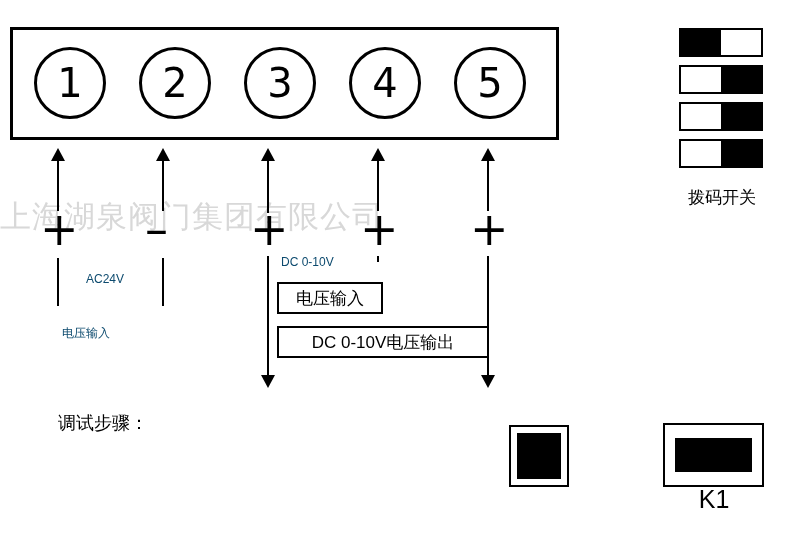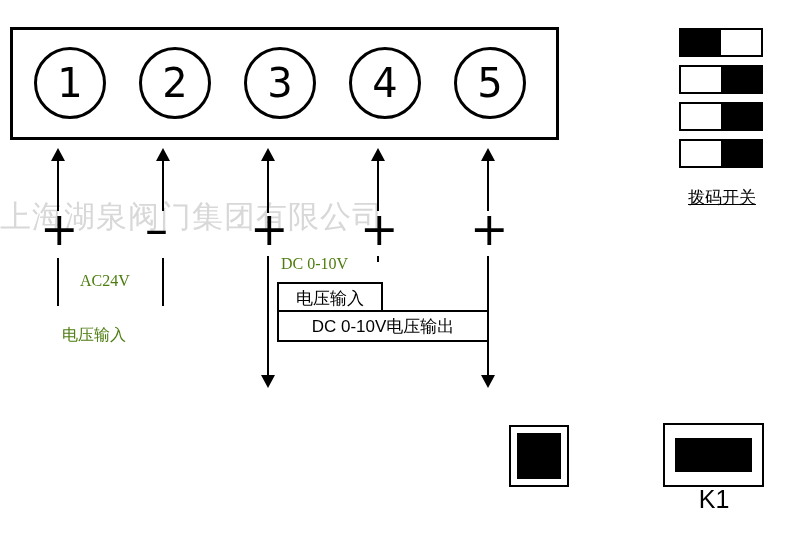--- a/index.html
+++ b/index.html
@@ -65,21 +65,20 @@
   .dip-half { width: 50%; height: 100%; }
   .dip-half.on  { background: #000; }
   .dip-half.off { background: #fff; }
   #dip-label {
     left: 676px;
     top: 186px;
     width: 92px;
     text-align: center;
     font-size: 17px;
     color: #000;
-    text-decoration: underline;
   }
 
   
   #watermark {
     left: 0;
     top: 196px;
     width: 662px;
     text-align: left;
     font-size: 31px;
     color: #d8d8d8;
@@ -115,24 +114,23 @@
     font-size: 46px;
     line-height: 1;
     color: #000;
     font-family: "DejaVu Sans", sans-serif;
     font-weight: 400;
   }
 
   
   .label {
     position: absolute;
-    font-size: 16px;
-    color: #4d7c0f;
+    font-size: 12px;
+    color: #0c4a6e;
     white-space: nowrap;
-    font-family: Liberation Serif, serif;
   }
   .boxed {
     position: absolute;
     border: 2px solid #000;
     background: #fff;
     font-size: 17px;
     color: #000;
     padding: 2px 6px;
     white-space: nowrap;
     box-sizing: border-box;
@@ -236,48 +234,49 @@
   <div class="abs arrow-up" style="left:51px; top:148px;"></div>
   <div class="abs vline" style="left:57px; top:161px; height:50px;"></div>
   <div class="sign" style="left:40px; top:206px;">+</div>
   <div class="abs vline" style="left:57px; top:258px; height:48px;"></div>
 
   <div class="abs arrow-up" style="left:156px; top:148px;"></div>
   <div class="abs vline" style="left:162px; top:161px; height:50px;"></div>
   <div class="sign" style="left:145px; top:206px;">–</div>
   <div class="abs vline" style="left:162px; top:258px; height:48px;"></div>
 
-  <div class="abs label" style="left:80px; top:272px;">AC24V</div>
+  <div class="abs label" style="left:86px; top:272px;">AC24V</div>
   <div class="abs label" style="left:62px; top:325px;">电压输入</div>
 
   <div class="abs arrow-up" style="left:261px; top:148px;"></div>
   <div class="abs vline" style="left:267px; top:161px; height:52px;"></div>
   <div class="sign" style="left:250px; top:206px;">+</div>
   <div class="abs vline" style="left:267px; top:256px; height:100px;"></div>
   <div class="abs arrow-down" style="left:261px; top:375px;"></div>
   <div class="abs vline" style="left:267px; top:352px; height:25px;"></div>
 
   <div class="abs arrow-up" style="left:371px; top:148px;"></div>
   <div class="abs vline" style="left:377px; top:161px; height:50px;"></div>
   <div class="sign" style="left:360px; top:206px;">+</div>
   <div class="abs vline" style="left:377px; top:256px; height:6px;"></div>
 
   <div class="abs label" style="left:281px; top:255px;">DC 0-10V</div>
   <div class="abs boxed" style="left:277px; top:282px; width:106px; height:32px; display:flex; align-items:center; justify-content:center;">电压输入</div>
 
-  <div class="abs boxed" style="left:277px; top:310px; width:212px; height:32px; display:flex; align-items:center; justify-content:center;">DC 0-10V电压输出</div>
+  <div class="abs boxed" style="left:277px; top:326px; width:212px; height:32px; display:flex; align-items:center; justify-content:center;">DC 0-10V电压输出</div>
 
   <div class="abs arrow-up" style="left:481px; top:148px;"></div>
   <div class="abs vline" style="left:487px; top:161px; height:50px;"></div>
   <div class="sign" style="left:470px; top:206px;">+</div>
   <div class="abs vline" style="left:487px; top:256px; height:100px;"></div>
   <div class="abs vline" style="left:487px; top:352px; height:25px;"></div>
   <div class="abs arrow-down" style="left:481px; top:375px;"></div>
 
   <div class="abs" id="instructions">
+    <div>调试步骤：</div>
   </div>
 
   <div class="abs" id="led-box">
     <div class="inner"></div>
   </div>
 
   <div class="abs" id="k1-box">
     <div class="inner"></div>
   </div>
   <div class="abs" id="k1-label">K1</div>

